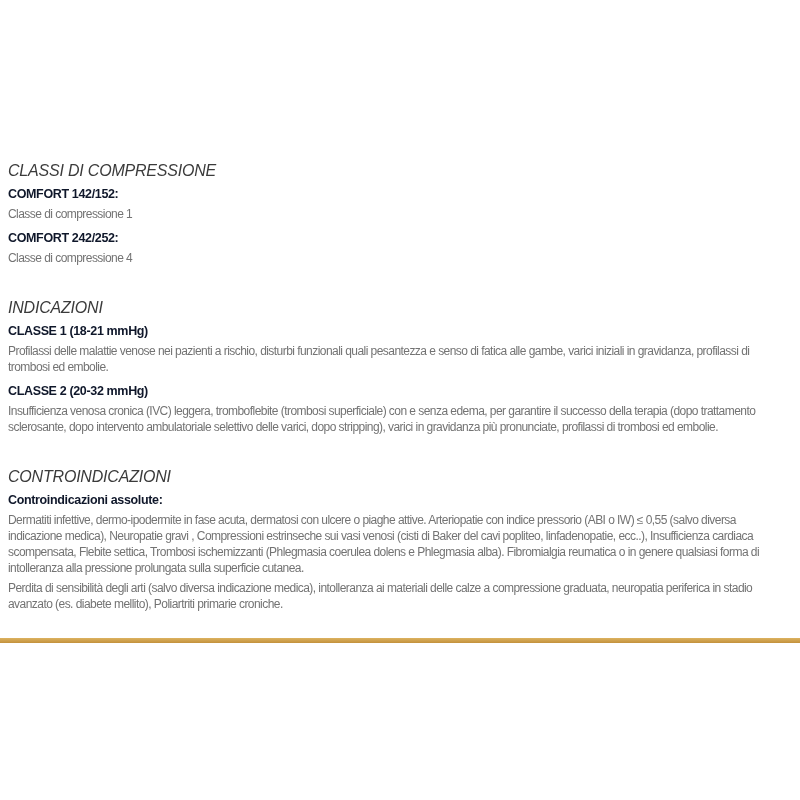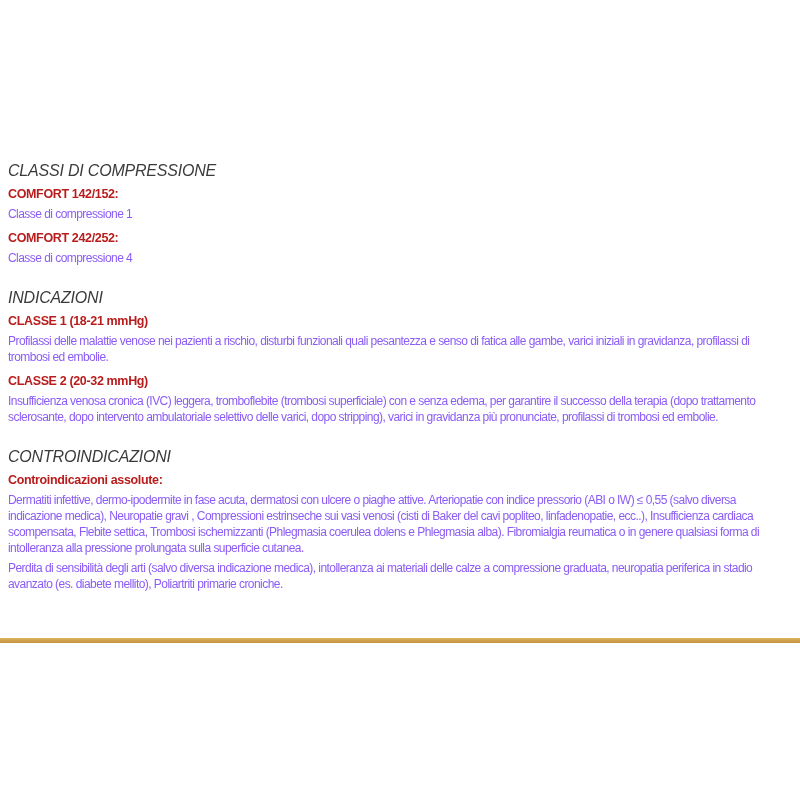--- a/index.html
+++ b/index.html
@@ -15,42 +15,42 @@
     font-family: "Liberation Sans", sans-serif;
     -webkit-font-smoothing: antialiased;
   }
   .doc {
     position: absolute;
     top: 164px;
     left: 8px;
     right: 10px;
   }
   .section + .section {
-    margin-top: 25px;
+    margin-top: 35px;
   }
   .section-label {
     font-style: italic;
     font-size: 16px;
     letter-spacing: -0.2px;
     line-height: 14px;
     color: #3b3b3b;
   }
   .item-heading {
     font-weight: 700;
     font-size: 12.5px;
     letter-spacing: -0.35px;
     line-height: 16px;
-    color: #b91c1c;
+    color: #0f172a;
     margin-top: 8px;
   }
   .item-text {
     font-size: 12px;
     letter-spacing: -0.55px;
     line-height: 16px;
-    color: #8b5cf6;
+    color: #737373;
     margin-top: 4px;
   }
   .accent-divider {
     position: absolute;
     left: 0;
     right: 0;
     top: 638px;
     height: 5px;
     background: linear-gradient(180deg, #dcb260 0%, #c3913c 100%);
   }

